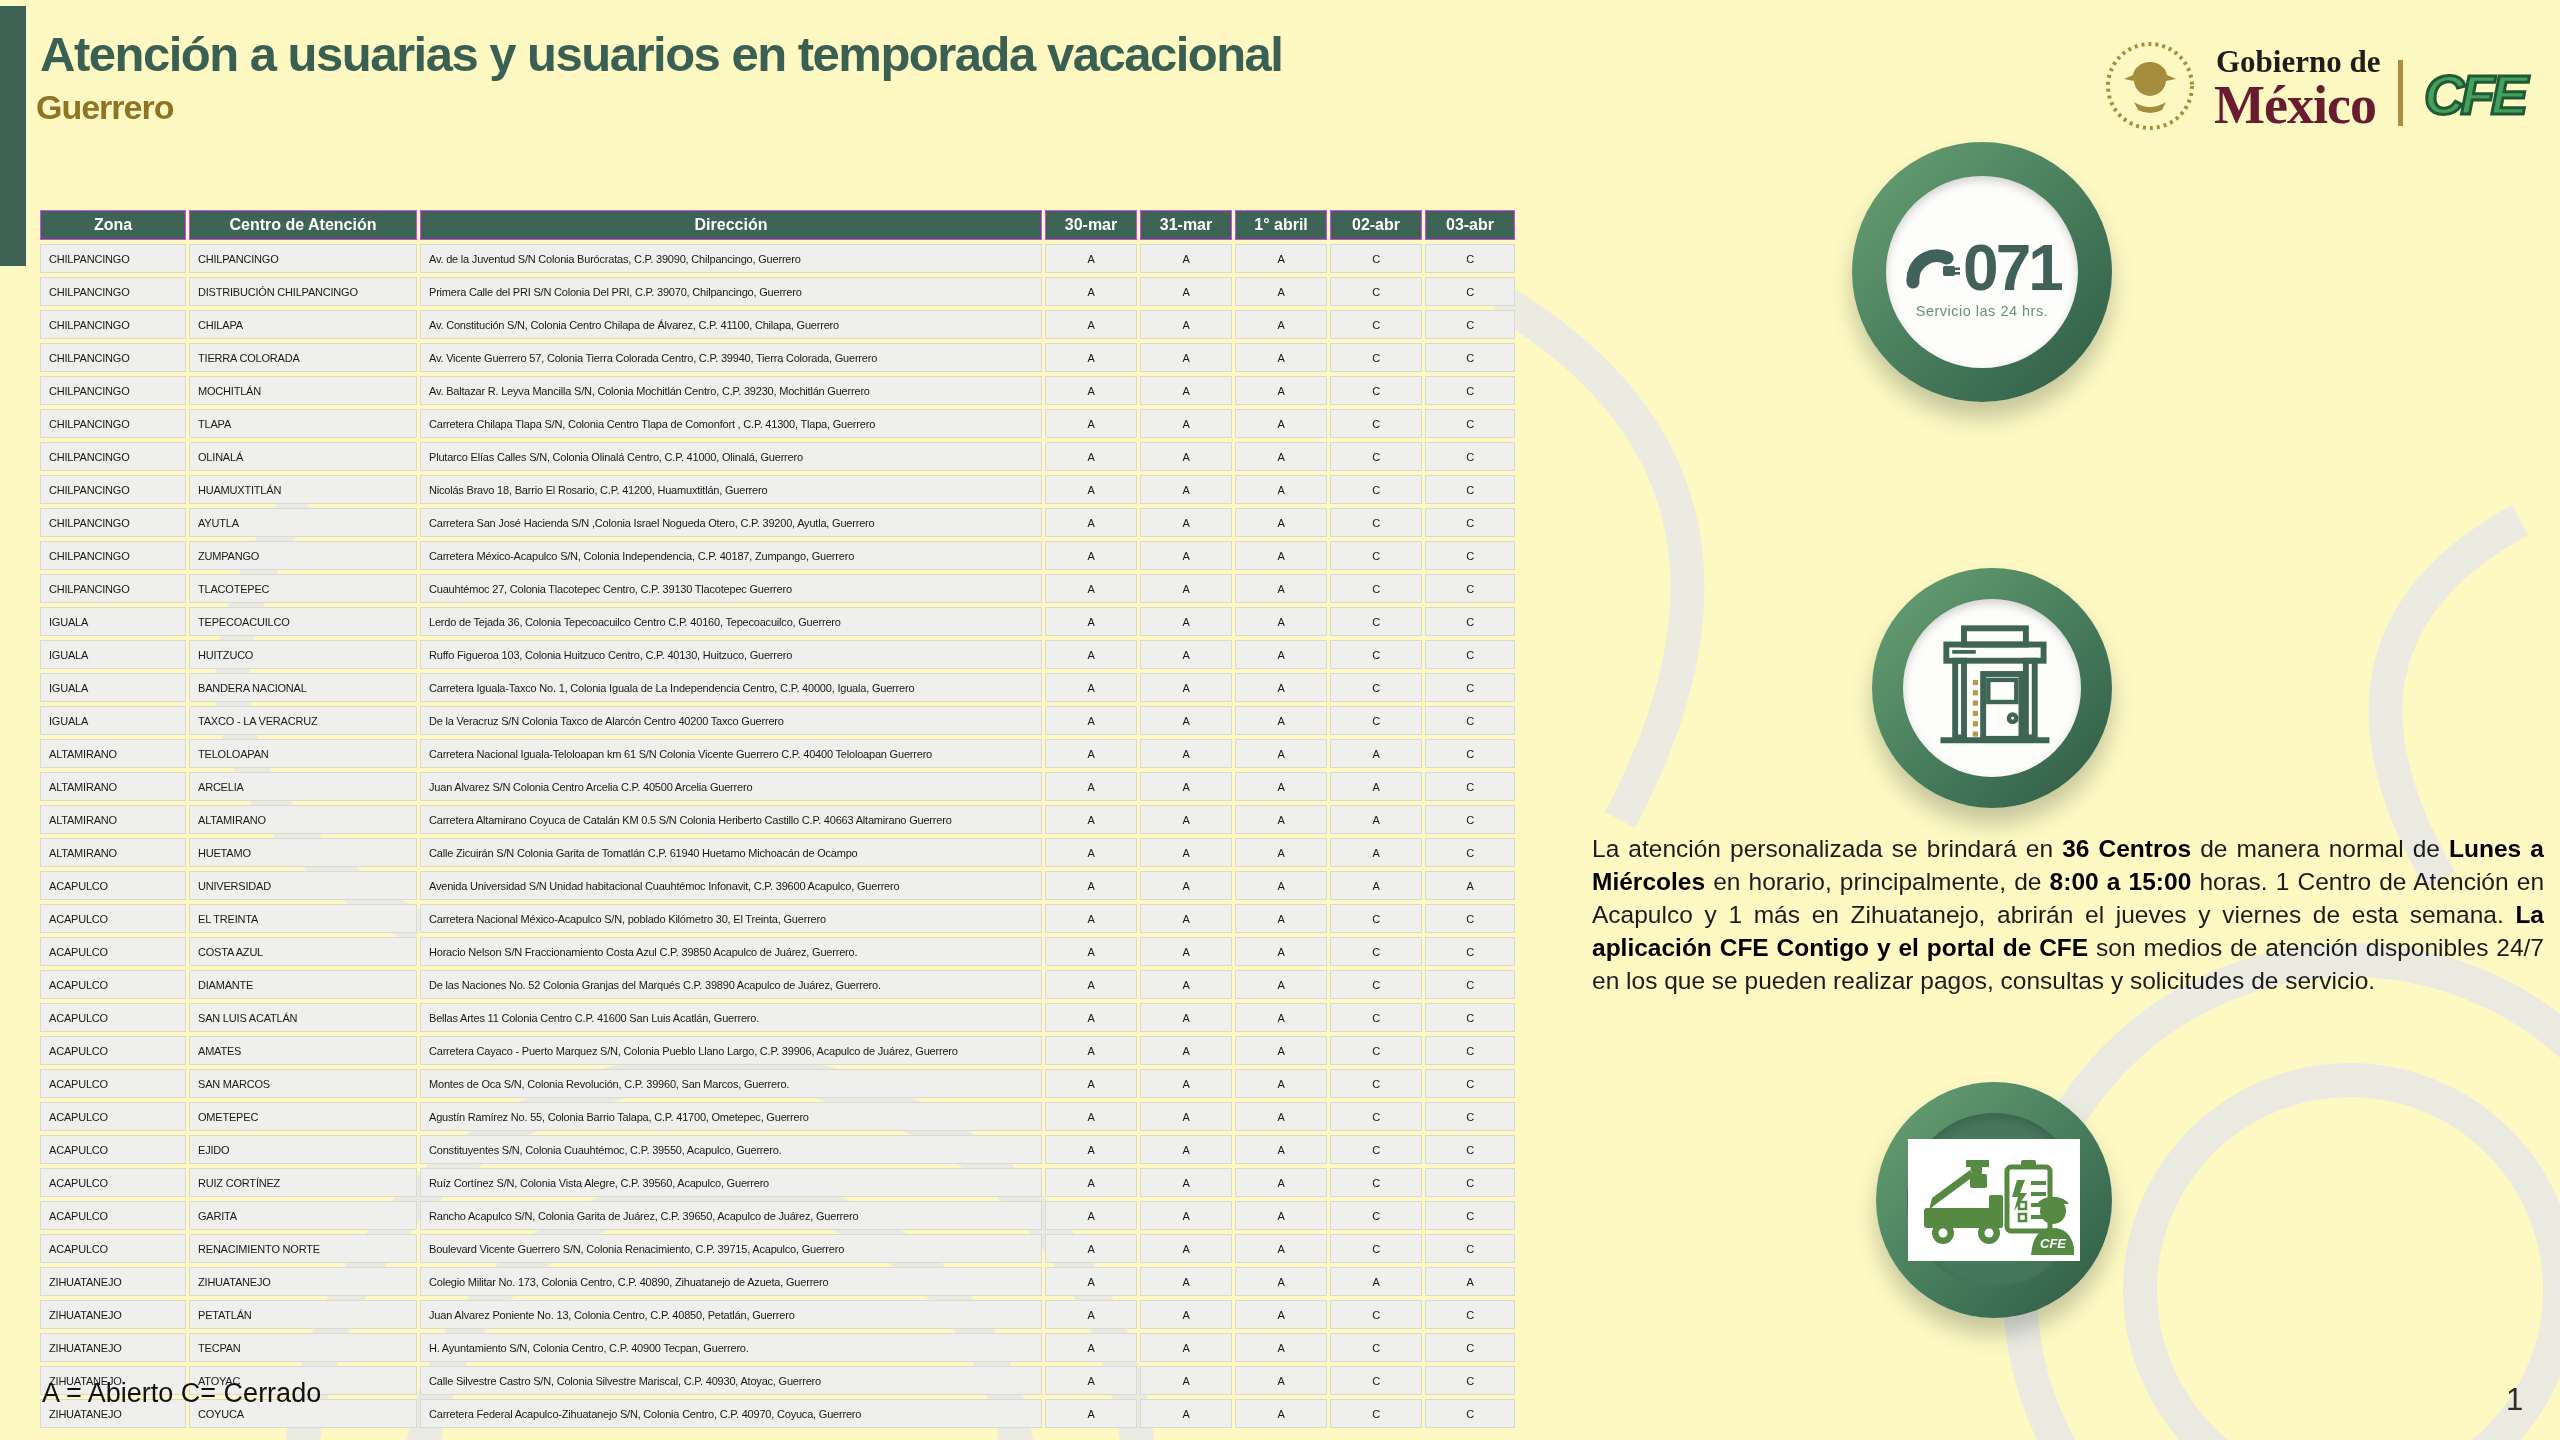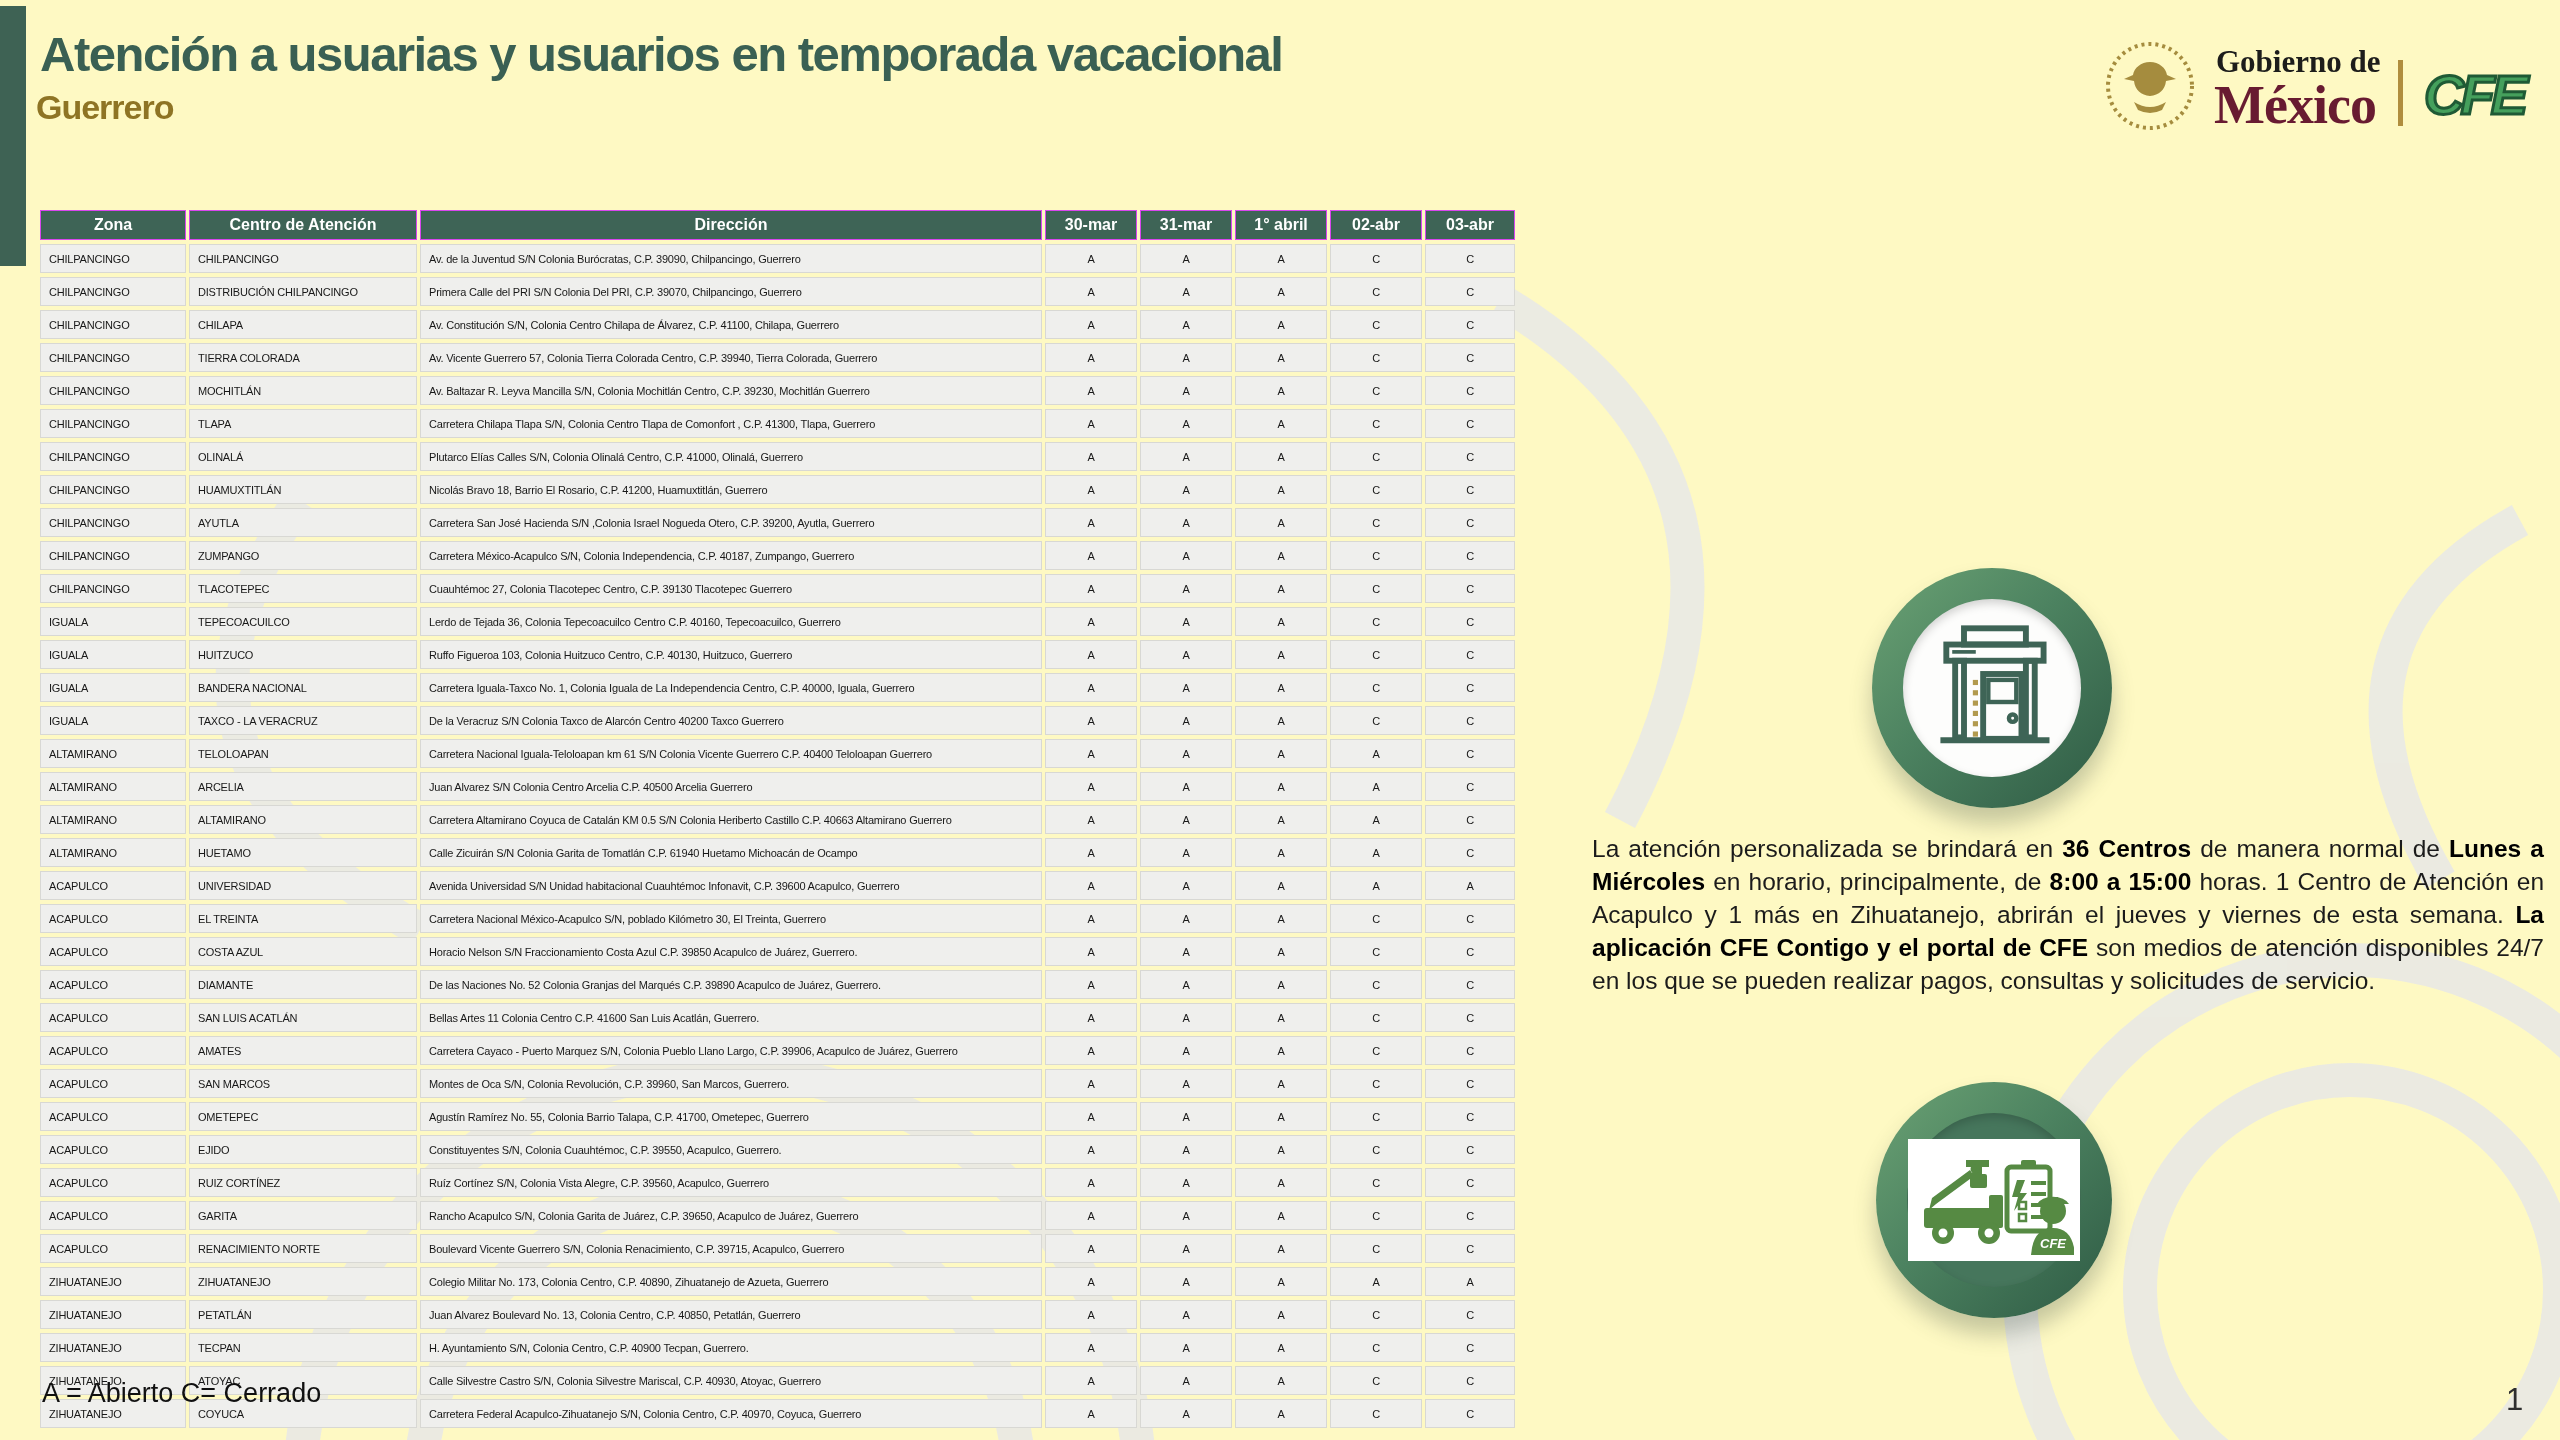--- a/index.html
+++ b/index.html
@@ -433,21 +433,21 @@
           <td>Colegio Militar No. 173, Colonia Centro, C.P. 40890, Zihuatanejo de Azueta, Guerrero</td>
           <td class="c-status">A</td>
           <td class="c-status">A</td>
           <td class="c-status">A</td>
           <td class="c-status">A</td>
           <td class="c-status">A</td>
         </tr>
         <tr>
           <td>ZIHUATANEJO</td>
           <td>PETATLÁN</td>
-          <td>Juan Alvarez Boulevard No. 13, Colonia Centro, C.P. 40850, Petatlán, Guerrero</td>
+          <td>Juan Alvarez Poniente No. 13, Colonia Centro, C.P. 40850, Petatlán, Guerrero</td>
           <td class="c-status">A</td>
           <td class="c-status">A</td>
           <td class="c-status">A</td>
           <td class="c-status">C</td>
           <td class="c-status">C</td>
         </tr>
         <tr>
           <td>ZIHUATANEJO</td>
           <td>TECPAN</td>
           <td>H. Ayuntamiento S/N, Colonia Centro, C.P. 40900 Tecpan, Guerrero.</td>
@@ -476,20 +476,34 @@
           <td class="c-status">A</td>
           <td class="c-status">C</td>
           <td class="c-status">C</td>
         </tr>
       </tbody>
   </table>
 
   <div class="legend">A = Abierto  C= Cerrado</div>
   <div class="page-number">1</div>
 
+  <div class="ring ring-1">
+    <div class="inner">
+      <div class="phone-row">
+        <svg width="58" height="52" viewBox="0 0 58 52">
+          <path d="M10 40 A24 24 0 0 1 44 16" fill="none" stroke="#42615b" stroke-width="13" stroke-linecap="round"></path>
+          <rect x="40" y="24" width="12" height="10" rx="2" fill="#42615b"></rect>
+          <rect x="52" y="25.5" width="5" height="2.6" fill="#42615b"></rect>
+          <rect x="52" y="30" width="5" height="2.6" fill="#42615b"></rect>
+        </svg>
+        <span class="phone-number">071</span>
+      </div>
+      <div class="phone-caption">Servicio las 24 hrs.</div>
+    </div>
+  </div>
 
 
   <div class="ring ring-2">
     <div class="inner">
       <svg width="150" height="140" viewBox="0 0 200 190">
         <g fill="none" stroke="#3e6456" stroke-width="8">
           <rect x="62" y="14" width="84" height="22"></rect>
           <rect x="38" y="36" width="132" height="22"></rect>
           <line x1="46" y1="46" x2="78" y2="46" stroke-width="5"></line>
           <rect x="50" y="58" width="12" height="104"></rect>

